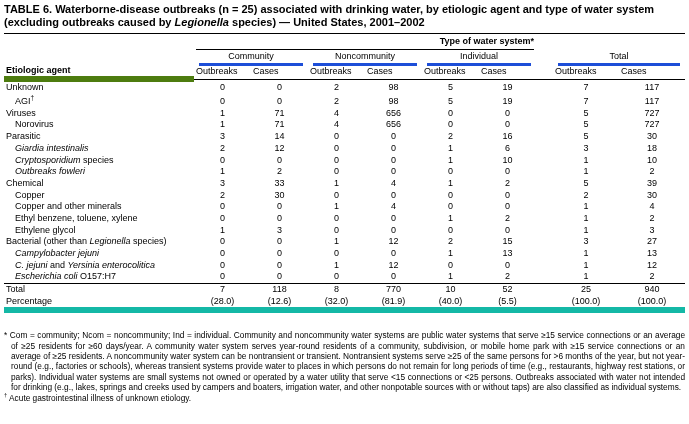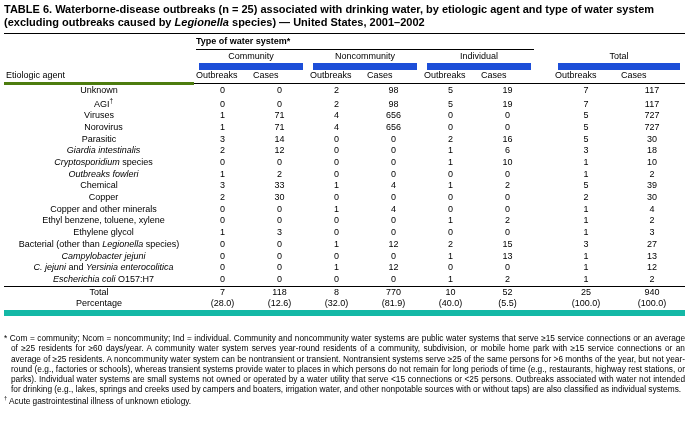--- a/index.html
+++ b/index.html
@@ -2,27 +2,27 @@
 <html><head>
 <meta charset="utf-8">
 <style>
   html,body { margin:0; padding:0; background:#fff; }
   body { width:689px; height:424px; font-family:"Liberation Sans", sans-serif; color:#000; }
   .page { box-sizing:border-box; width:689px; height:424px; padding:3px 4px 0 4px; overflow:hidden; }
   .title { font-weight:bold; font-size:11px; line-height:1.22; margin-bottom:3px; }
   .title .i { font-style:italic; }
   table.tbl { width:681px; table-layout:fixed; border-collapse:collapse; border-top:1px solid #000; font-size:9px; }
   th, td { padding:0 2px; font-weight:normal; line-height:1.3; vertical-align:bottom; white-space:nowrap; }
-  .agent-head { text-align:left; vertical-align:bottom; font-weight:normal; border-bottom:3px solid #4d7c0f;margin-left:24px; }
-  .type-head { text-align:left; padding-top:2px; }
+  .agent-head { text-align:left; vertical-align:bottom; font-weight:bold; border-bottom:6px solid #4d7c0f;margin-left:24px; }
+  .type-head { text-align:right; padding-top:2px; }
   .type-head .ul { display:block; font-weight:bold; border-bottom:1px solid #000; padding-bottom:1px; }
   th.group { text-align:center; padding:1px 5px 0 5px; }
-  th.group .ul { display:block; border-bottom:7px solid #1d4ed8; padding-bottom:1px; }
+  th.group .ul { display:block; border-bottom:3px solid #1d4ed8; padding-bottom:1px; }
   tr.sub th { border-bottom:1px solid #000; text-align:left; padding-bottom:1px; }
-  td.lab { text-align:center; overflow:visible;margin-top:10px; }
+  td.lab { text-align:left; overflow:visible;margin-top:10px; }
   td.lab.ind { padding-left:11px; }
   td.val { text-align:center; }
   tr.b { font-weight:bold; }
   tbody tr:nth-last-child(2) td { border-top:1px solid #000; }
   tbody tr:last-child td { border-bottom:6px solid #14b8a6; }
   .i { font-style:italic; }
   sup { font-size:0.7em; }
   .footnotes { margin-top:17px; font-size:8.3px; line-height:1.24; text-align:justify; }
   .fn { padding-left:7px; text-indent:-7px; }
 </style>

